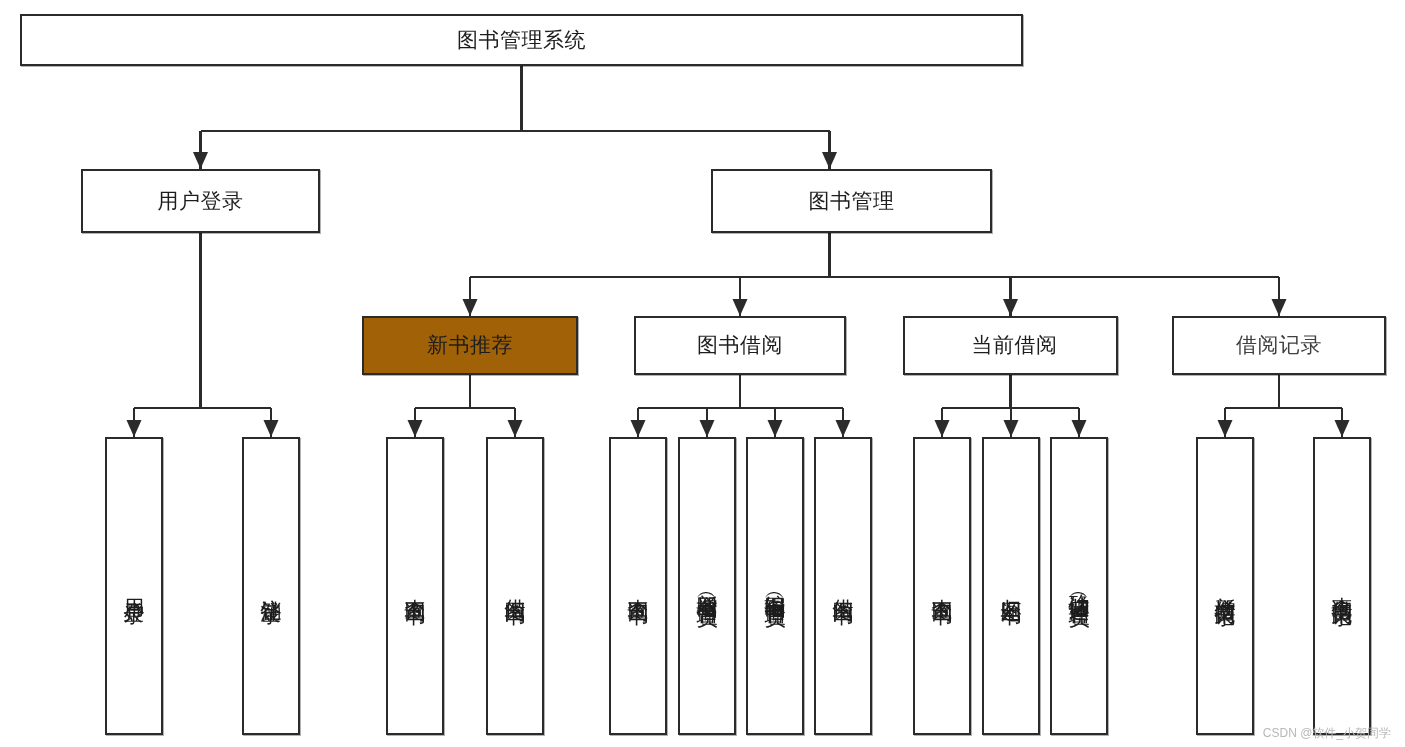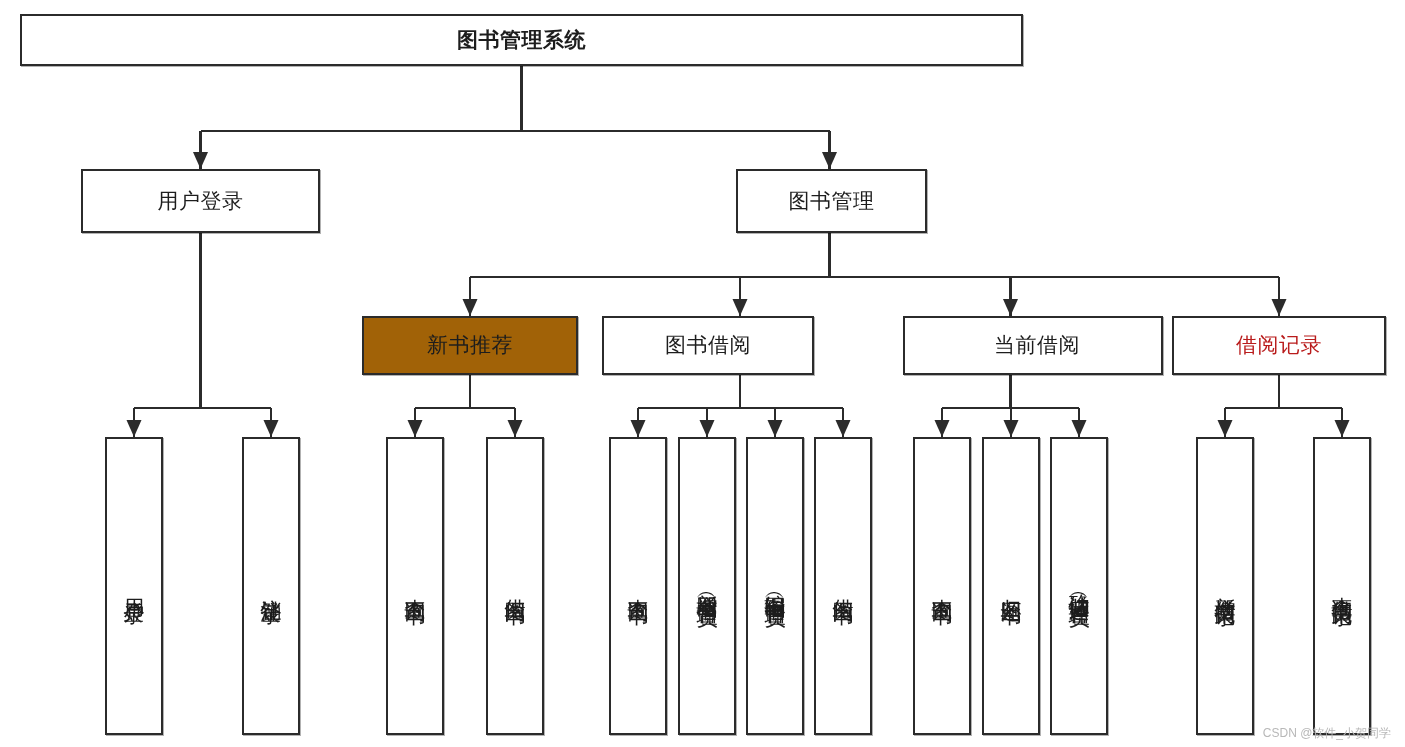--- a/index.html
+++ b/index.html
@@ -97,40 +97,40 @@
       <line x1="1079" y1="408" x2="1079" y2="437" stroke="#2b2b2b" stroke-width="2.5" shape-rendering="crispEdges"></line>
       <polygon points="1071.5,420 1086.5,420 1079,437" fill="#2b2b2b"></polygon>
       <line x1="1279" y1="375" x2="1279" y2="408" stroke="#2b2b2b" stroke-width="2.5" shape-rendering="crispEdges"></line>
       <line x1="1225" y1="408" x2="1342" y2="408" stroke="#2b2b2b" stroke-width="2.5" shape-rendering="crispEdges"></line>
       <line x1="1225" y1="408" x2="1225" y2="437" stroke="#2b2b2b" stroke-width="2.5" shape-rendering="crispEdges"></line>
       <polygon points="1217.5,420 1232.5,420 1225,437" fill="#2b2b2b"></polygon>
       <line x1="1342" y1="408" x2="1342" y2="437" stroke="#2b2b2b" stroke-width="2.5" shape-rendering="crispEdges"></line>
       <polygon points="1334.5,420 1349.5,420 1342,437" fill="#2b2b2b"></polygon>
     </svg>
   <div id="node-layer">
-      <div class="node-box node-h" style="left: 20px; top: 14px; width: 1003px; height: 52px; border-color: rgb(43, 43, 43); background: rgb(255, 255, 255); font-weight: bold;">
+      <div class="node-box node-h" style="left: 20px; top: 14px; width: 1003px; height: 52px; border-color: rgb(43, 43, 43); background: rgb(255, 255, 255);">
         <span class="node-label" style="color: rgb(29, 29, 29);">图书管理系统</span>
       </div>
       <div class="node-box node-h" style="left: 81px; top: 169px; width: 239px; height: 64px; border-color: rgb(43, 43, 43); background: rgb(255, 255, 255);">
         <span class="node-label" style="color: rgb(29, 29, 29);">用户登录</span>
       </div>
-      <div class="node-box node-h" style="left: 711px; top: 169px; width: 191px; height: 64px; border-color: rgb(43, 43, 43); background: rgb(255, 255, 255); margin-left: 25px;">
+      <div class="node-box node-h" style="left: 711px; top: 169px; width: 281px; height: 64px; border-color: rgb(43, 43, 43); background: rgb(255, 255, 255);">
         <span class="node-label" style="color: rgb(29, 29, 29);">图书管理</span>
       </div>
       <div class="node-box node-h" style="left: 362px; top: 316px; width: 216px; height: 59px; border-color: rgb(43, 43, 43); background: #a16207;">
         <span class="node-label" style="color: rgb(29, 29, 29);">新书推荐</span>
       </div>
-      <div class="node-box node-h" style="left: 602px; top: 316px; width: 212px; height: 59px; border-color: rgb(43, 43, 43); background: rgb(255, 255, 255);">
+      <div class="node-box node-h" style="left: 634px; top: 316px; width: 212px; height: 59px; border-color: rgb(43, 43, 43); background: rgb(255, 255, 255);">
         <span class="node-label" style="color: rgb(29, 29, 29);">图书借阅</span>
       </div>
-      <div class="node-box node-h" style="left: 903px; top: 316px; width: 260px; height: 59px; border-color: rgb(43, 43, 43); background: rgb(255, 255, 255); padding-left: 8px;">
+      <div class="node-box node-h" style="left: 903px; top: 316px; width: 215px; height: 59px; border-color: rgb(43, 43, 43); background: rgb(255, 255, 255); padding-left: 8px;">
         <span class="node-label" style="color: rgb(29, 29, 29);">当前借阅</span>
       </div>
       <div class="node-box node-h" style="left: 1172px; top: 316px; width: 214px; height: 59px; border-color: rgb(43, 43, 43); background: rgb(255, 255, 255);">
-        <span class="node-label" style="color: #b91c1c;">借阅记录</span>
+        <span class="node-label" style="color: #404040;">借阅记录</span>
       </div>
       <div class="node-box node-v" style="left: 105px; top: 437px; width: 58px; height: 298px; border-color: rgb(43, 43, 43); background: rgb(255, 255, 255);">
         <span class="node-label" style="color: rgb(29, 29, 29);">用户登录</span>
       </div>
       <div class="node-box node-v" style="left: 242px; top: 437px; width: 58px; height: 298px; border-color: rgb(43, 43, 43); background: rgb(255, 255, 255);">
         <span class="node-label" style="color: rgb(29, 29, 29);">注销登录</span>
       </div>
       <div class="node-box node-v" style="left: 386px; top: 437px; width: 58px; height: 298px; border-color: rgb(43, 43, 43); background: rgb(255, 255, 255);">
         <span class="node-label" style="color: rgb(29, 29, 29);">查询图书</span>
       </div>

